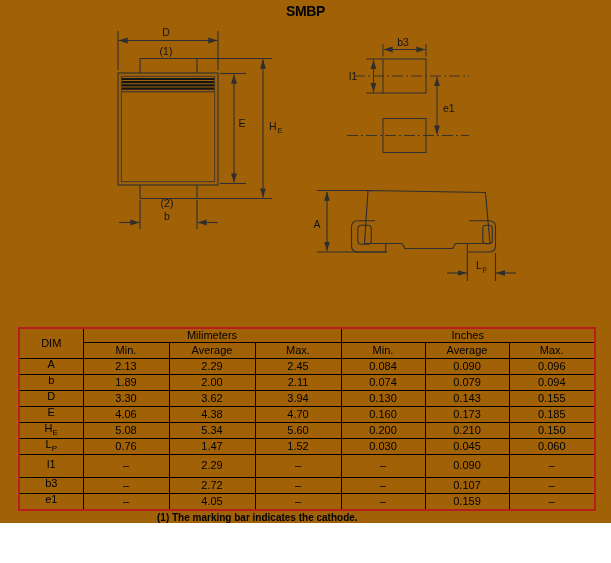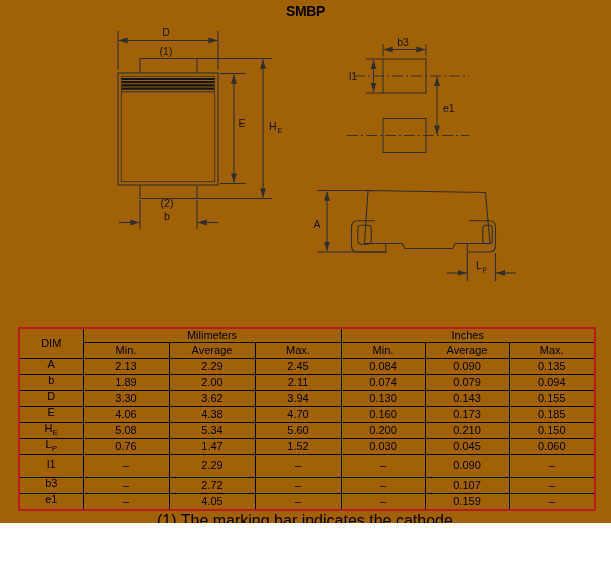--- a/index.html
+++ b/index.html
@@ -10,21 +10,21 @@
   svg.drawings { position:absolute; top:0; left:0; }
   svg.drawings text { font-family:"Liberation Sans", sans-serif; font-size:10.5px; fill:#141414; stroke:none; }
   svg.drawings text.subscript { font-size:7.5px; }
   table.dims { position:absolute; left:18px; top:327px; border-collapse:collapse; table-layout:fixed;
                font-size:11px; color:#000; border:2px solid #b91c1c; }
   table.dims th, table.dims td { border:1px solid #000; padding:0; text-align:center;
                font-weight:normal; line-height:1.05; height:15px; vertical-align:middle; }
   table.dims thead tr.h1 th { height:13px; }
   table.dims tr.tall td { height:22px; }
   table.dims sub { font-size:8px; }
-  .notes { position:absolute; left:157px; top:512px; font-size:16px; line-height:1.18; color:#000; }
+  .notes { position:absolute; left:157px; top:512px; font-size:10px; line-height:1.18; color:#000;font-weight:bold; }
 </style>
 </head>
 <body>
 
 <div class="sheet">
 
   <div class="title">SMBP</div>
 
   <svg class="drawings" width="611" height="326" viewBox="0 0 611 326">
     <defs>
@@ -166,21 +166,21 @@
       </tr>
     </thead>
     <tbody>
       <tr>
         <td><span>A</span><sub></sub></td>
         <td>2.13</td>
         <td>2.29</td>
         <td>2.45</td>
         <td>0.084</td>
         <td>0.090</td>
-        <td>0.135</td>
+        <td>0.096</td>
       </tr>
       <tr>
         <td><span>b</span><sub></sub></td>
         <td>1.89</td>
         <td>2.00</td>
         <td>2.11</td>
         <td>0.074</td>
         <td>0.079</td>
         <td>0.094</td>
       </tr>

